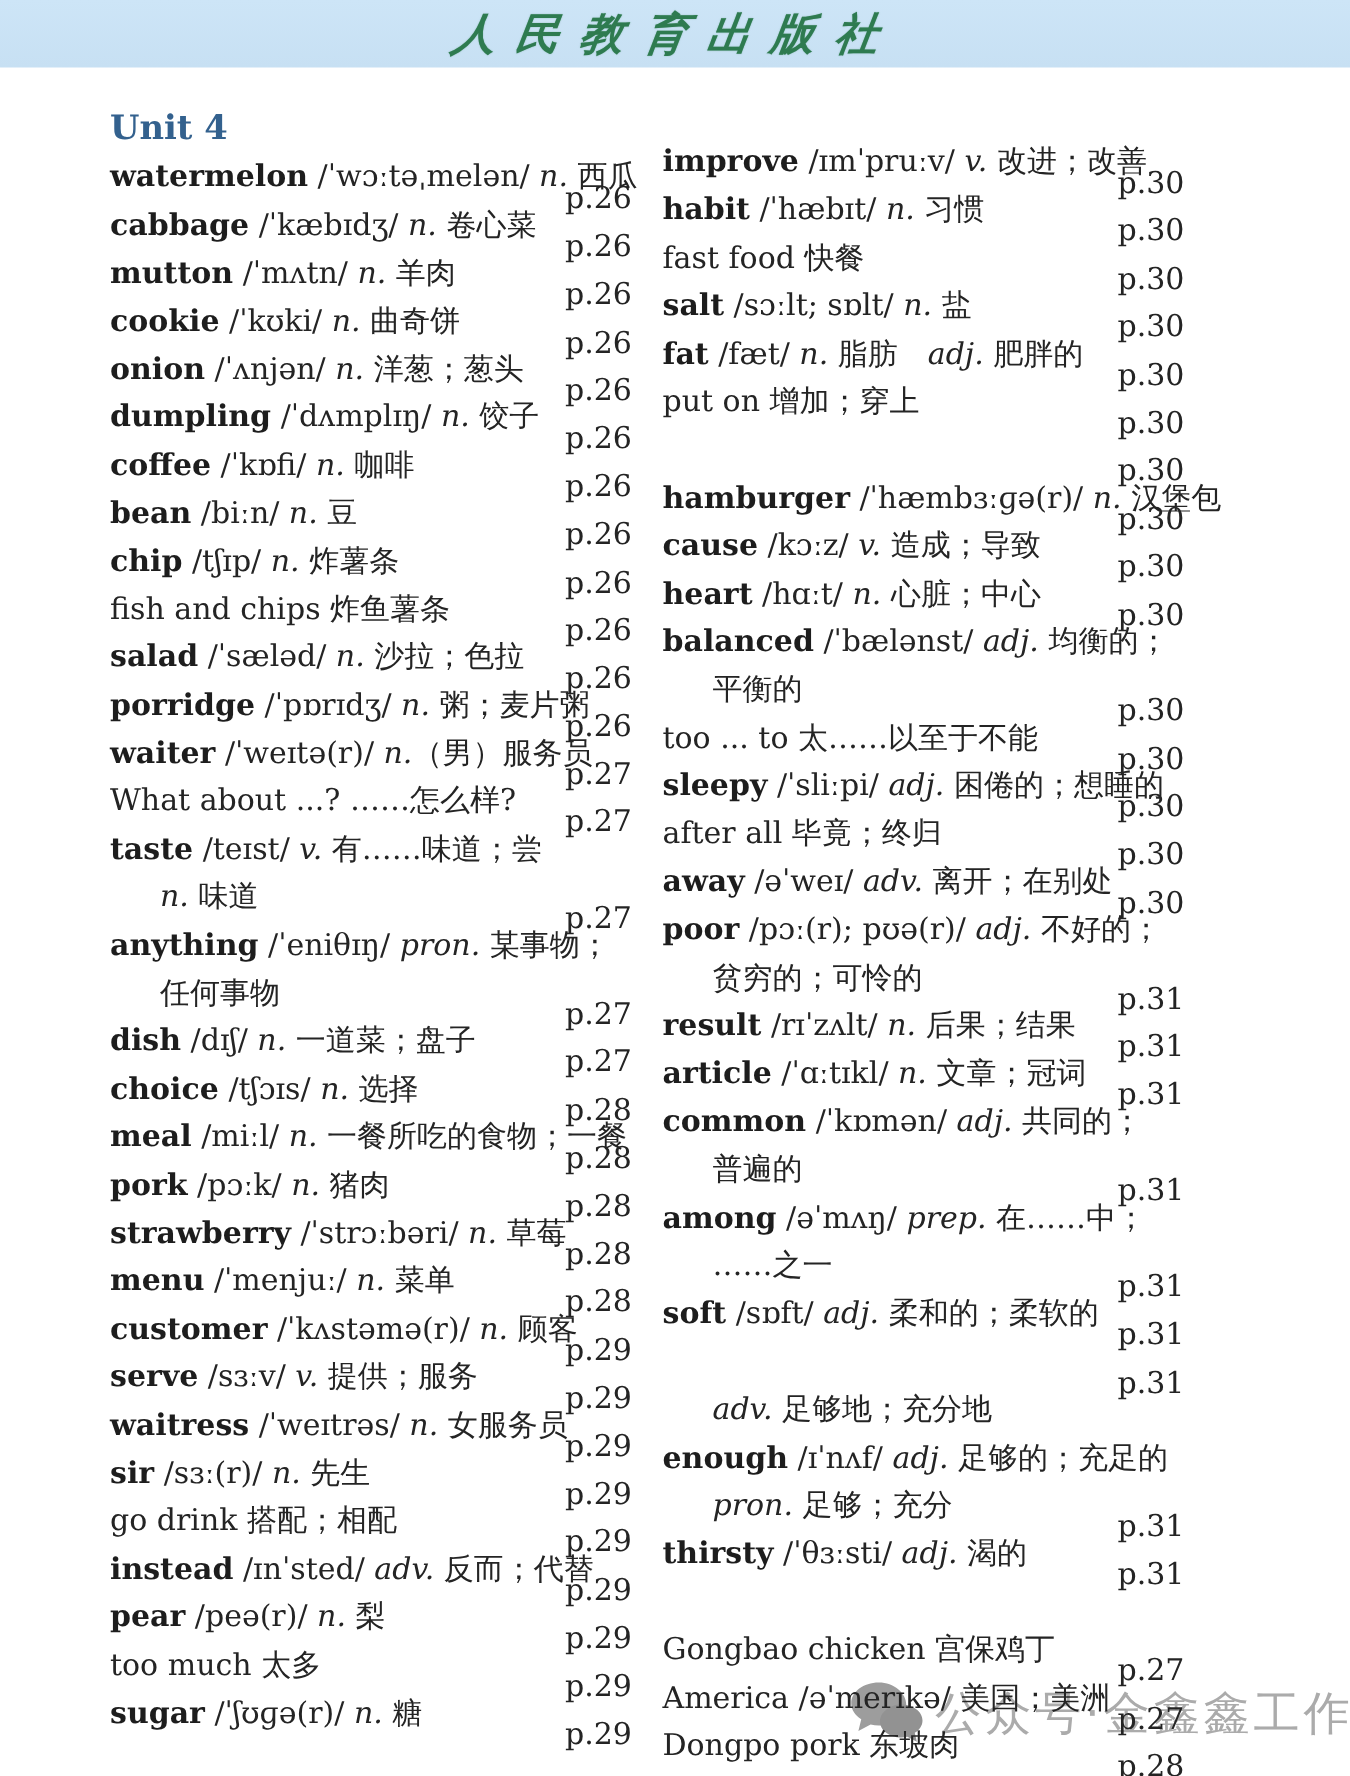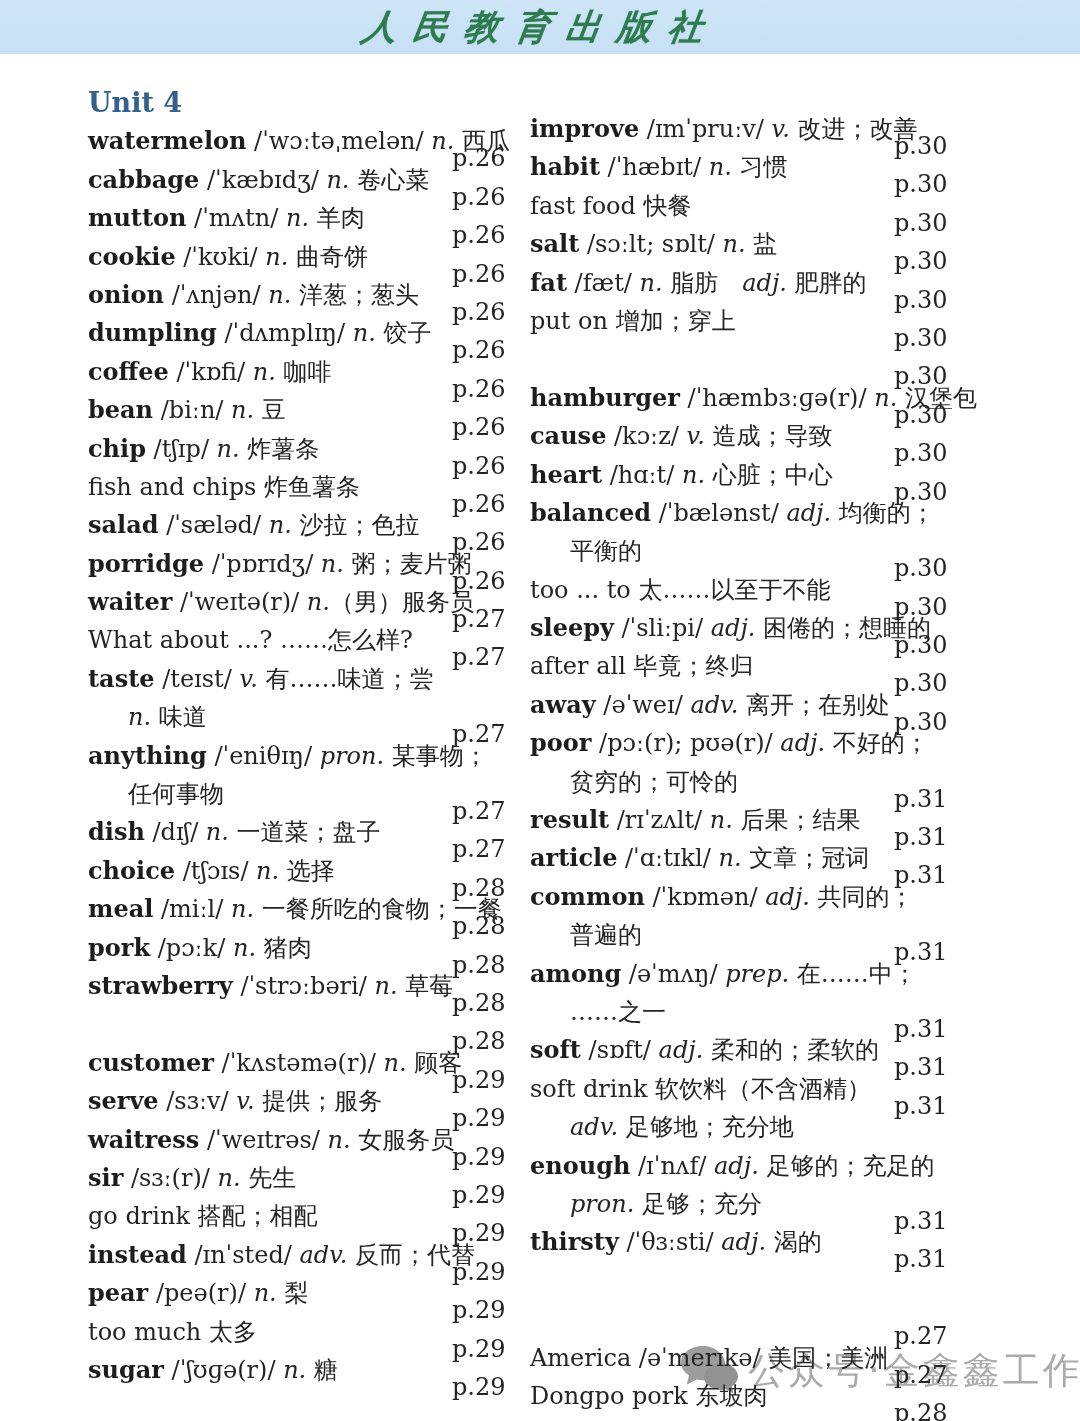--- a/index.html
+++ b/index.html
@@ -106,21 +106,21 @@
           <div class="line"><span class="txt"><span class="n">What about ...? ……怎么样?</span></span><span class="pg">p.27</span></div>
           <div class="line"><span class="txt"><span class="b">taste</span><span class="n"> /teɪst/ </span><span class="i">v.</span><span class="n"> 有……味道；尝</span></span></div>
           <div class="line ind"><span class="txt"><span class="i">n.</span><span class="n"> 味道</span></span><span class="pg">p.27</span></div>
           <div class="line"><span class="txt"><span class="b">anything</span><span class="n"> /ˈeniθɪŋ/ </span><span class="i">pron.</span><span class="n"> 某事物；</span></span></div>
           <div class="line ind"><span class="txt"><span class="n">任何事物</span></span><span class="pg">p.27</span></div>
           <div class="line"><span class="txt"><span class="b">dish</span><span class="n"> /dɪʃ/ </span><span class="i">n.</span><span class="n"> 一道菜；盘子</span></span><span class="pg">p.27</span></div>
           <div class="line"><span class="txt"><span class="b">choice</span><span class="n"> /tʃɔɪs/ </span><span class="i">n.</span><span class="n"> 选择</span></span><span class="pg">p.28</span></div>
           <div class="line"><span class="txt"><span class="b">meal</span><span class="n"> /miːl/ </span><span class="i">n.</span><span class="n"> 一餐所吃的食物；一餐</span></span><span class="pg">p.28</span></div>
           <div class="line"><span class="txt"><span class="b">pork</span><span class="n"> /pɔːk/ </span><span class="i">n.</span><span class="n"> 猪肉</span></span><span class="pg">p.28</span></div>
           <div class="line"><span class="txt"><span class="b">strawberry</span><span class="n"> /ˈstrɔːbəri/ </span><span class="i">n.</span><span class="n"> 草莓</span></span><span class="pg">p.28</span></div>
-          <div class="line"><span class="pg">p.28</span></div>
+          <div class="line"><span class="txt"><span class="b">menu</span><span class="n"> /ˈmenjuː/ </span><span class="i">n.</span><span class="n"> 菜单</span></span><span class="pg">p.28</span></div>
           <div class="line"><span class="txt"><span class="b">customer</span><span class="n"> /ˈkʌstəmə(r)/ </span><span class="i">n.</span><span class="n"> 顾客</span></span><span class="pg">p.29</span></div>
           <div class="line"><span class="txt"><span class="b">serve</span><span class="n"> /sɜːv/ </span><span class="i">v.</span><span class="n"> 提供；服务</span></span><span class="pg">p.29</span></div>
           <div class="line"><span class="txt"><span class="b">waitress</span><span class="n"> /ˈweɪtrəs/ </span><span class="i">n.</span><span class="n"> 女服务员</span></span><span class="pg">p.29</span></div>
           <div class="line"><span class="txt"><span class="b">sir</span><span class="n"> /sɜː(r)/ </span><span class="i">n.</span><span class="n"> 先生</span></span><span class="pg">p.29</span></div>
           <div class="line"><span class="txt"><span class="n">go drink 搭配；相配</span></span><span class="pg">p.29</span></div>
           <div class="line"><span class="txt"><span class="b">instead</span><span class="n"> /ɪnˈsted/ </span><span class="i">adv.</span><span class="n"> 反而；代替</span></span><span class="pg">p.29</span></div>
           <div class="line"><span class="txt"><span class="b">pear</span><span class="n"> /peə(r)/ </span><span class="i">n.</span><span class="n"> 梨</span></span><span class="pg">p.29</span></div>
           <div class="line"><span class="txt"><span class="n">too much 太多</span></span><span class="pg">p.29</span></div>
           <div class="line"><span class="txt"><span class="b">sugar</span><span class="n"> /ˈʃʊɡə(r)/ </span><span class="i">n.</span><span class="n"> 糖</span></span><span class="pg">p.29</span></div>
         </div>
@@ -145,26 +145,26 @@
           <div class="line"><span class="txt"><span class="b">away</span><span class="n"> /əˈweɪ/ </span><span class="i">adv.</span><span class="n"> 离开；在别处</span></span><span class="pg">p.30</span></div>
           <div class="line"><span class="txt"><span class="b">poor</span><span class="n"> /pɔː(r); pʊə(r)/ </span><span class="i">adj.</span><span class="n"> 不好的；</span></span></div>
           <div class="line ind"><span class="txt"><span class="n">贫穷的；可怜的</span></span><span class="pg">p.31</span></div>
           <div class="line"><span class="txt"><span class="b">result</span><span class="n"> /rɪˈzʌlt/ </span><span class="i">n.</span><span class="n"> 后果；结果</span></span><span class="pg">p.31</span></div>
           <div class="line"><span class="txt"><span class="b">article</span><span class="n"> /ˈɑːtɪkl/ </span><span class="i">n.</span><span class="n"> 文章；冠词</span></span><span class="pg">p.31</span></div>
           <div class="line"><span class="txt"><span class="b">common</span><span class="n"> /ˈkɒmən/ </span><span class="i">adj.</span><span class="n"> 共同的；</span></span></div>
           <div class="line ind"><span class="txt"><span class="n">普遍的</span></span><span class="pg">p.31</span></div>
           <div class="line"><span class="txt"><span class="b">among</span><span class="n"> /əˈmʌŋ/ </span><span class="i">prep.</span><span class="n"> 在……中；</span></span></div>
           <div class="line ind"><span class="txt"><span class="n">……之一</span></span><span class="pg">p.31</span></div>
           <div class="line"><span class="txt"><span class="b">soft</span><span class="n"> /sɒft/ </span><span class="i">adj.</span><span class="n"> 柔和的；柔软的</span></span><span class="pg">p.31</span></div>
-          <div class="line"><span class="txt"><span class="n">soft drink 软饮料（不含酒精）</span></span><span class="pg">p.31</span></div>
+          <div class="line"><span class="pg">p.31</span></div>
           <div class="line ind"><span class="txt"><span class="i">adv.</span><span class="n"> 足够地；充分地</span></span></div>
           <div class="line"><span class="txt"><span class="b">enough</span><span class="n"> /ɪˈnʌf/ </span><span class="i">adj.</span><span class="n"> 足够的；充足的</span></span></div>
           <div class="line ind"><span class="txt"><span class="i">pron.</span><span class="n"> 足够；充分</span></span><span class="pg">p.31</span></div>
           <div class="line"><span class="txt"><span class="b">thirsty</span><span class="n"> /ˈθɜːsti/ </span><span class="i">adj.</span><span class="n"> 渴的</span></span><span class="pg">p.31</span></div>
           <div class="line"><span class="txt"></span></div>
-          <div class="line"><span class="pg">p.27</span></div>
+          <div class="line"><span class="txt"><span class="n">Gongbao chicken 宫保鸡丁</span></span><span class="pg">p.27</span></div>
           <div class="line"><span class="txt"><span class="n">America /əˈmerɪkə/ 美国；美洲</span></span><span class="pg">p.27</span></div>
           <div class="line"><span class="txt"><span class="n">Dongpo pork 东坡肉</span></span><span class="pg">p.28</span></div>
         </div>
     </div>
   </div>
 
 </div>
 
 </body></html>

